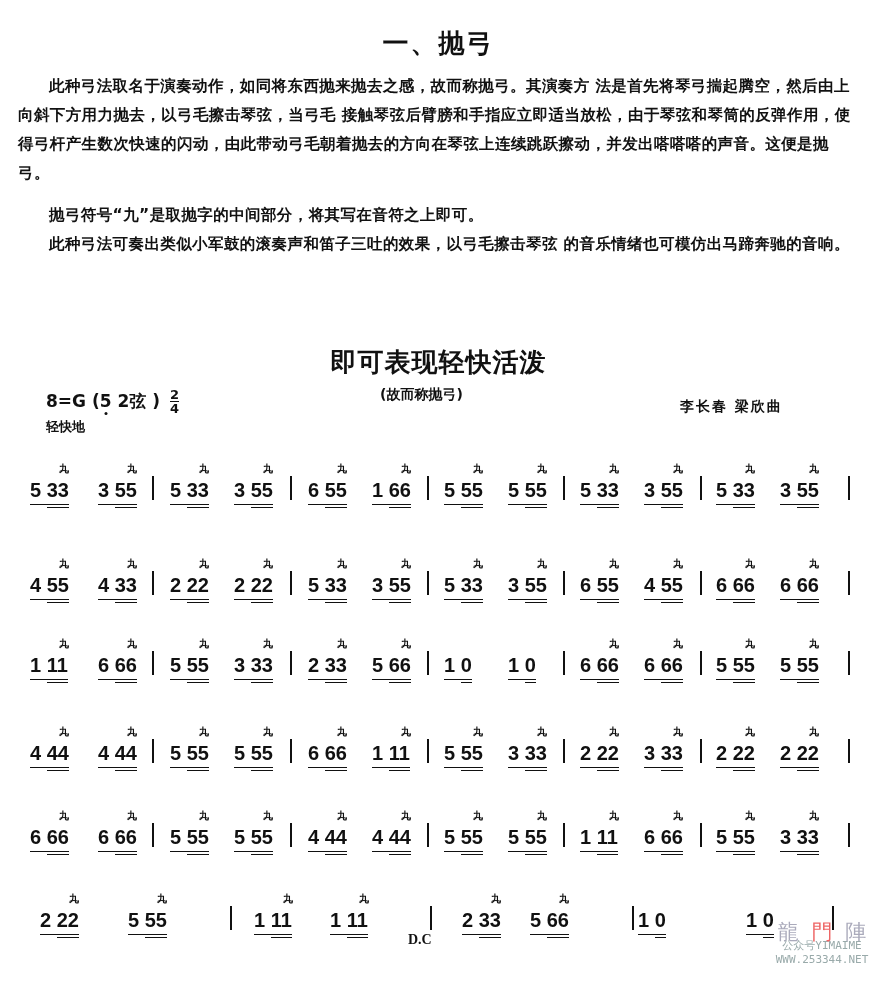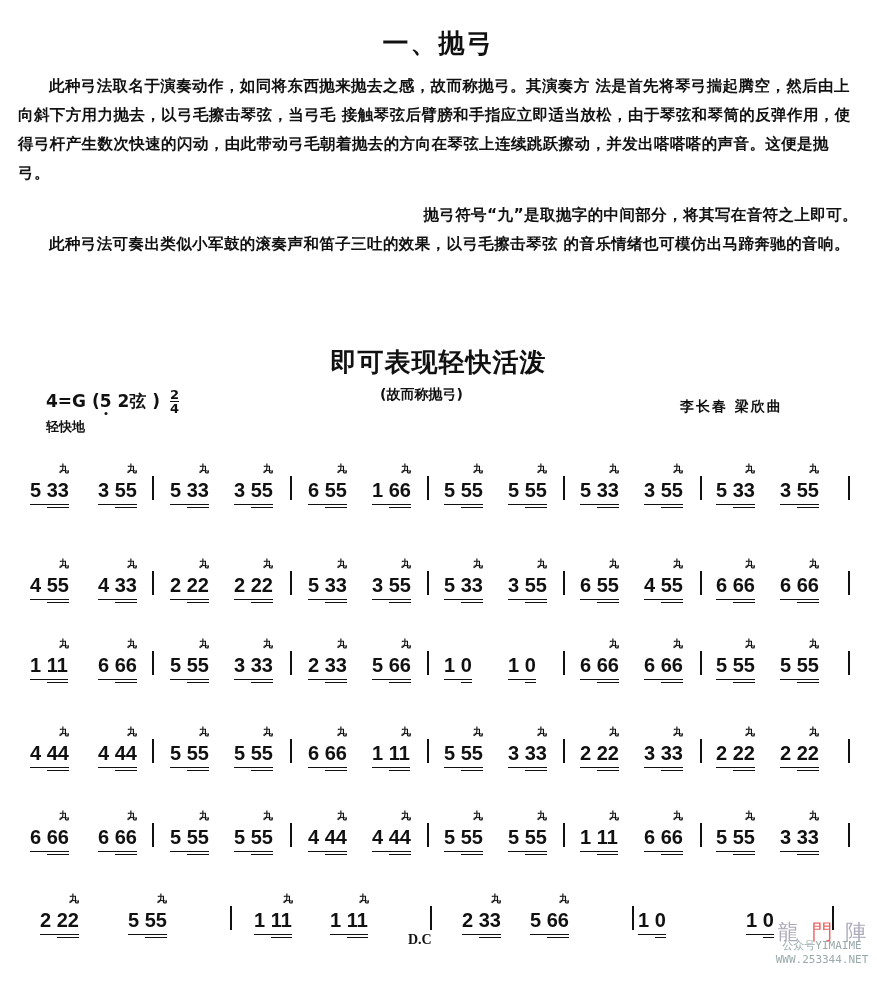--- a/index.html
+++ b/index.html
@@ -1,20 +1,20 @@
 <!DOCTYPE html>
 <html><head>
 <meta charset="utf-8">
 <style>
   html, body { margin:0; padding:0; background:#fff; }
   body { width:877px; height:989px; position:relative; overflow:hidden; font-family:"DejaVu Sans", sans-serif; color:#111; }
   .title { position:absolute; top:26px; left:0; width:877px; text-align:center; font-size:26px; font-weight:bold; letter-spacing:2px; }
   .para { position:absolute; left:18px; width:840px; font-size:15.5px; font-weight:bold; line-height:29px; letter-spacing:0.4px; }
   .p1 { top:72px; text-indent:2em; }
-  .p2 { top:201px; text-indent:2em;text-align:right; }
+  .p2 { top:201px; text-indent:2em; }
   .p3 { top:230px; text-indent:2em; }
   .song-title { position:absolute; top:345px; left:0; width:877px; text-align:center; font-size:26px; font-weight:bold; letter-spacing:1px; }
   .subtitle { position:absolute; top:386px; left:380px; font-size:14px; font-weight:bold; }
   .composer { position:absolute; top:398px; left:680px; font-size:14px; font-weight:bold; letter-spacing:2px; }
   .key { position:absolute; top:388px; left:46px; font-size:17px; font-weight:bold; }
   .key .dotted { position:relative; }
   .key .dotted::after { content:""; position:absolute; left:50%; bottom:-4px; width:3px; height:3px; background:#111; border-radius:50%; transform:translateX(-50%); }
   .timesig { display:inline-flex; flex-direction:column; vertical-align:middle; font-size:13px; line-height:13px; margin-left:4px; text-align:center; }
   .timesig span:first-child { border-bottom:1px solid #111; }
   .tempo { position:absolute; top:418px; left:46px; font-size:13px; font-weight:bold; }
@@ -37,21 +37,21 @@
 <div class="title">一、抛弓</div>
 <div class="para p1">此种弓法取名于演奏动作，如同将东西抛来抛去之感，故而称抛弓。其演奏方 法是首先将琴弓揣起腾空，然后由上向斜下方用力抛去，以弓毛擦击琴弦，当弓毛 接触琴弦后臂膀和手指应立即适当放松，由于琴弦和琴筒的反弹作用，使得弓杆产生数次快速的闪动，由此带动弓毛朝着抛去的方向在琴弦上连续跳跃擦动，并发出嗒嗒嗒的声音。这便是抛弓。</div>
 <div class="para p2">抛弓符号“九”是取抛字的中间部分，将其写在音符之上即可。</div>
 <div class="para p3">此种弓法可奏出类似小军鼓的滚奏声和笛子三吐的效果，以弓毛擦击琴弦 的音乐情绪也可模仿出马蹄奔驰的音响。</div>
 
 <div class="song-title">即可表现轻快活泼</div>
 <div class="subtitle">(故而称抛弓)</div>
 <div class="composer">李长春 梁欣曲</div>
 
 <div class="key">
-  <span>4=G (</span><span class="dotted">5</span><span> 2弦 )</span>
+  <span>8=G (</span><span class="dotted">5</span><span> 2弦 )</span>
   <span class="timesig">
     <span>2</span>
     <span>4</span>
   </span>
 </div>
 <div class="tempo">轻快地</div>
 
 <div id="score-rows">
     <div class="row" style="top: 450px;">
       <span class="beat" style="left: 30px;"><span>5 </span><span class="pair">33</span></span>

